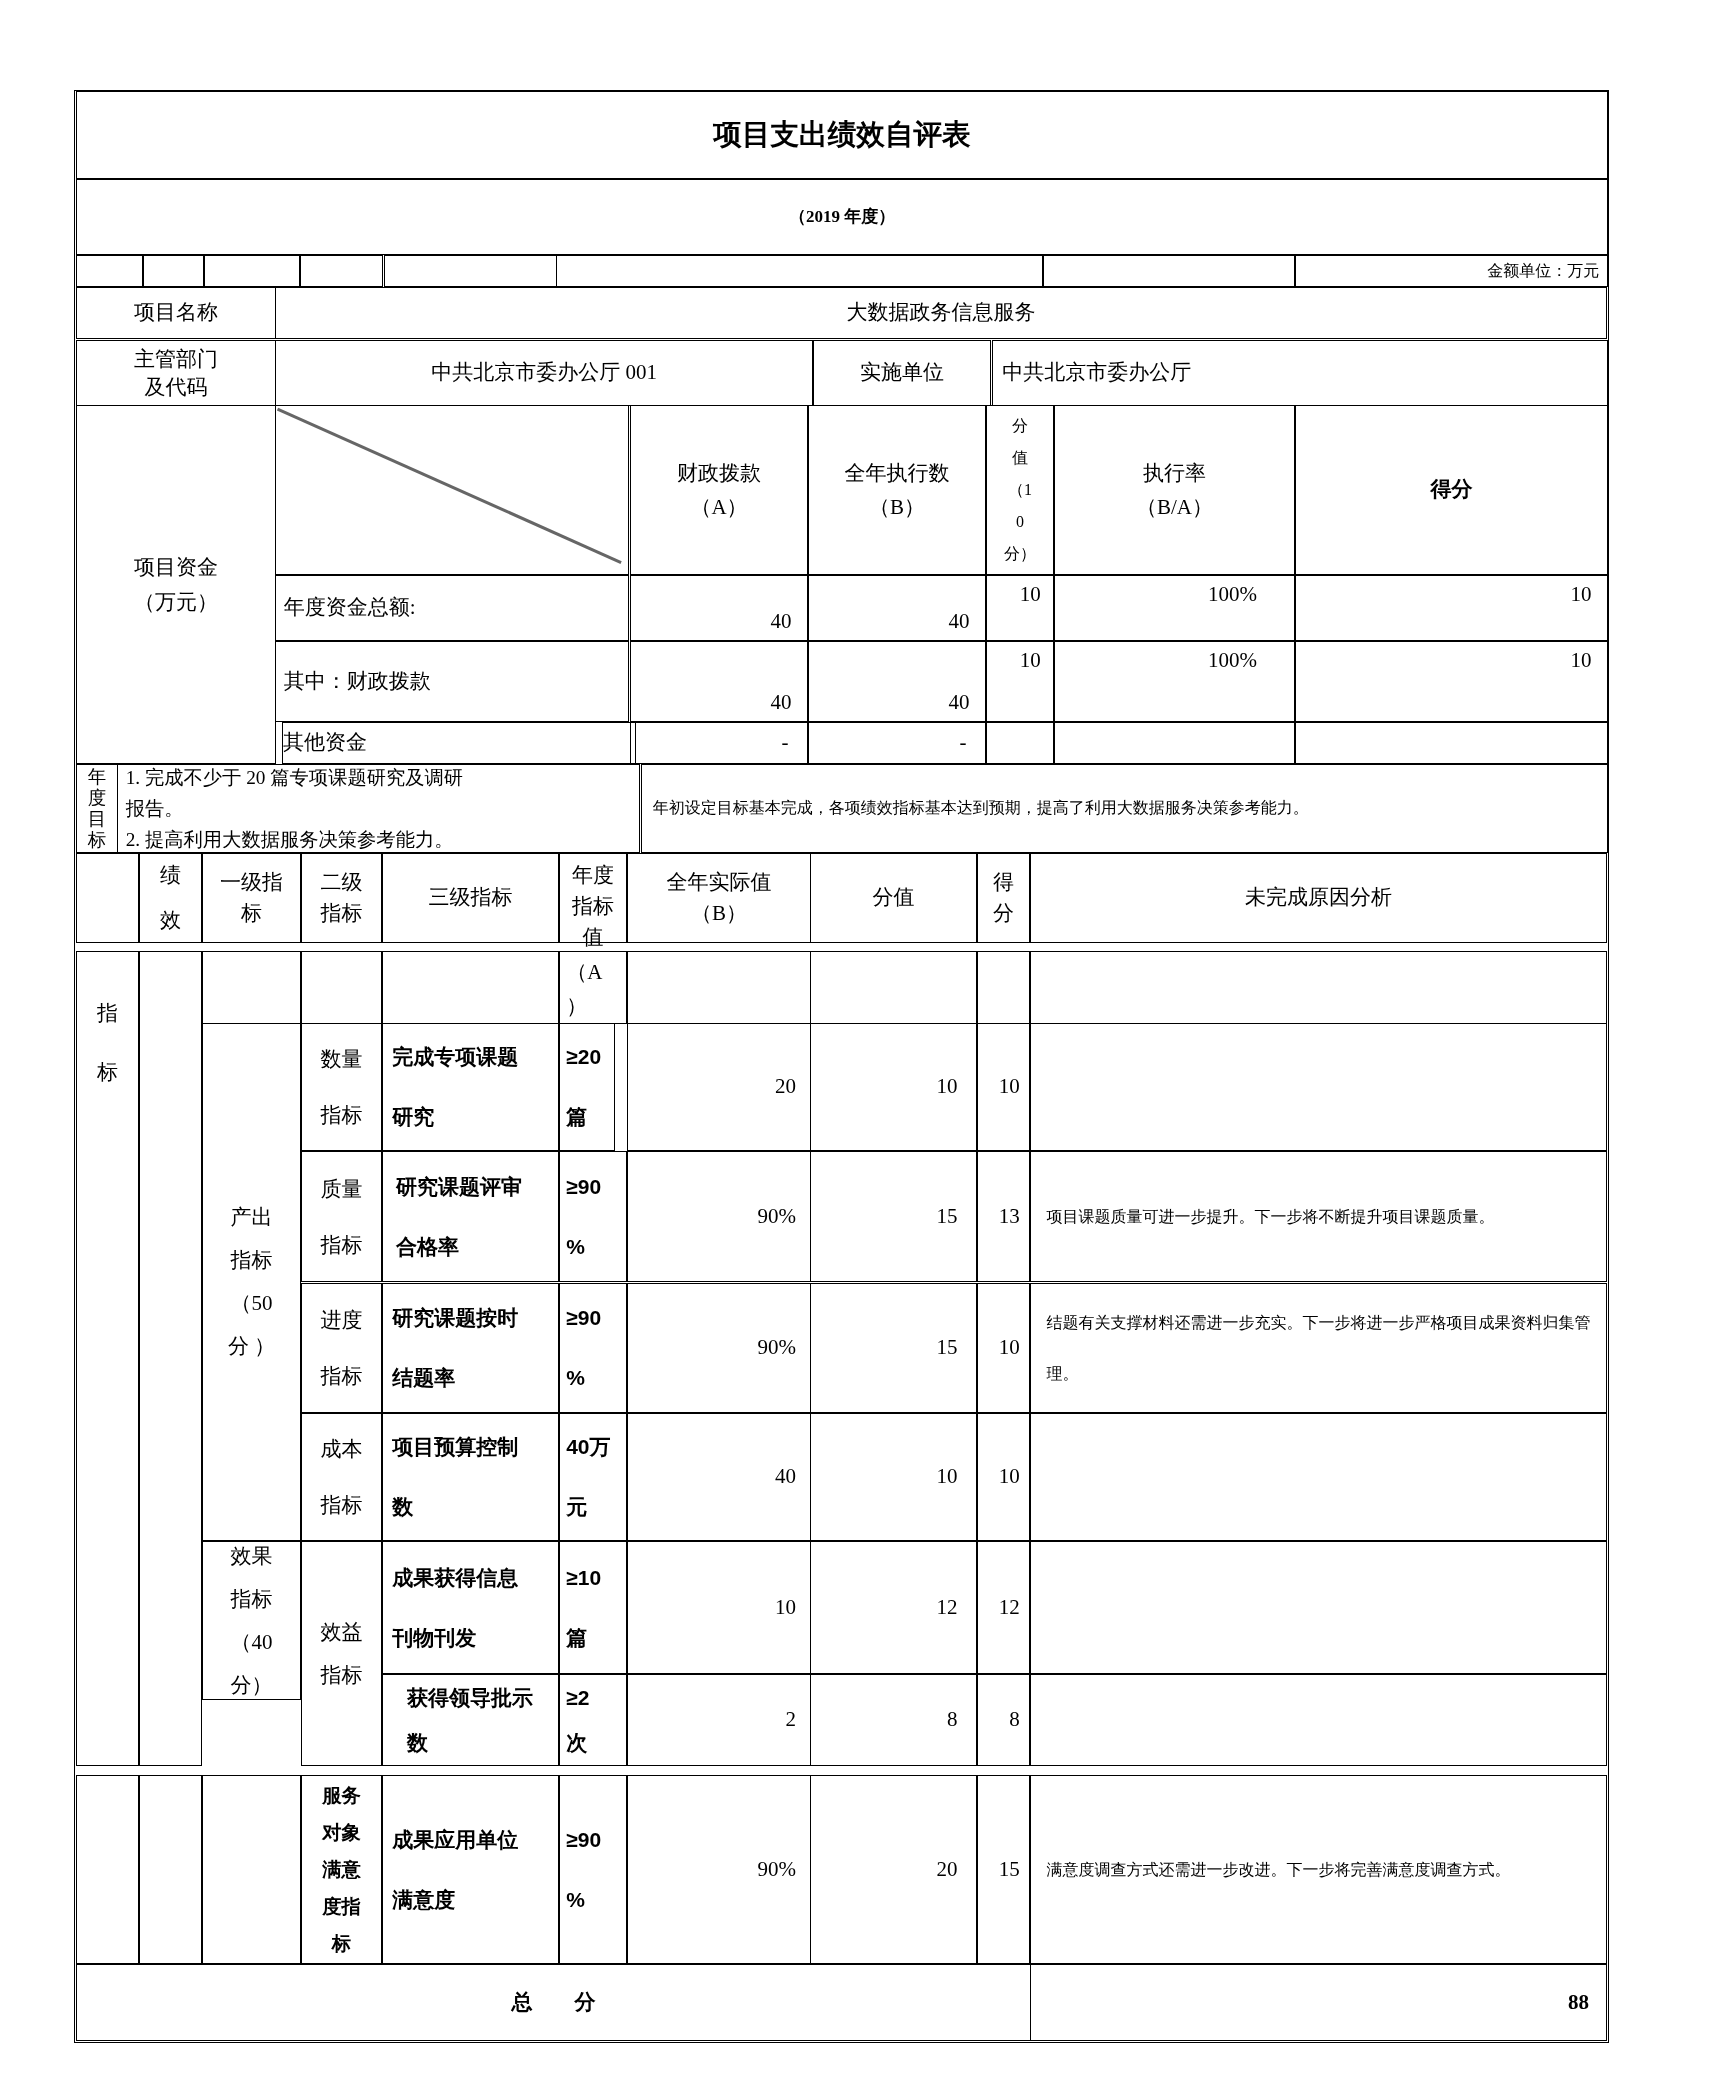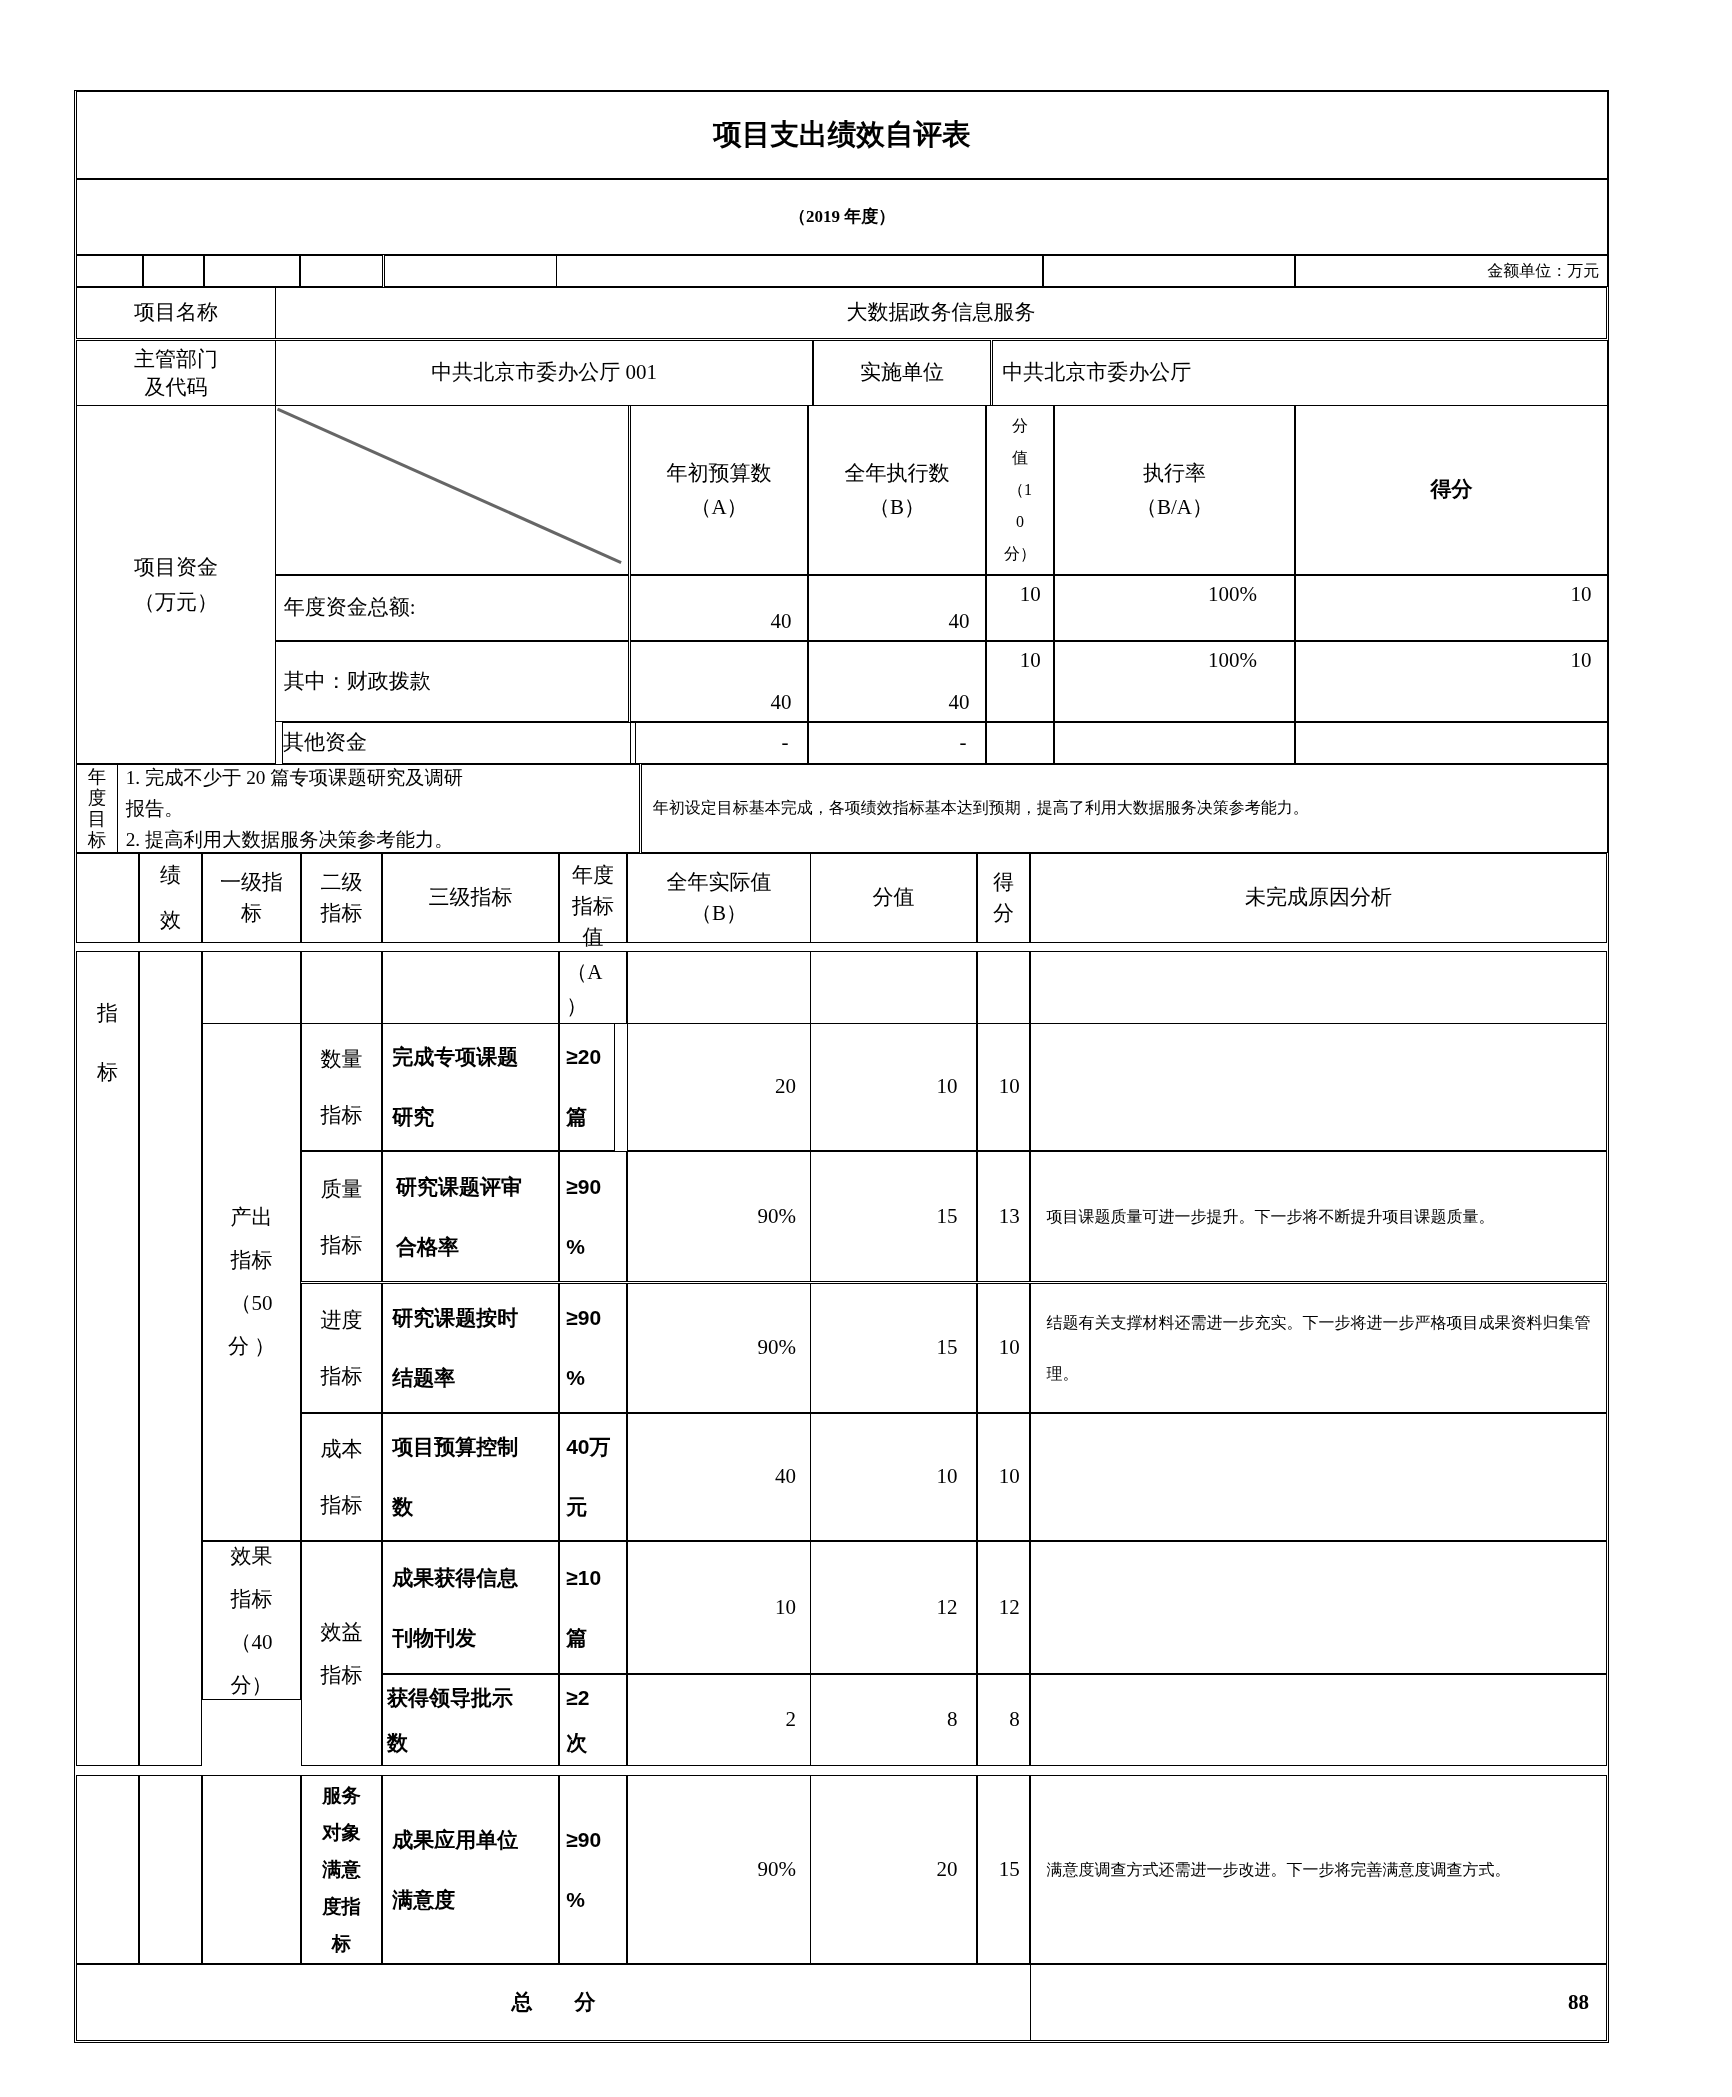--- a/index.html
+++ b/index.html
@@ -50,21 +50,21 @@
 <div class="cell al" style="left:992px;top:340px;width:616px;height:66px;padding-left:9.3px">中共北京市委办公厅</div>
 
 <div class="cell pre lh46" style="left:76px;top:405px;width:200px;height:359px">项目资金
 （万元）</div>
 
 <div class="cell" style="left:275px;top:405px;width:354px;height:170px">
   <svg width="100%" height="100%" viewBox="0 0 459 220" preserveAspectRatio="none">
     <line x1="2" y1="4" x2="450" y2="205" stroke="#666" stroke-width="4"></line>
   </svg>
 </div>
-<div class="cell pre lh44" style="left:630px;top:405px;width:178px;height:170px">年初预算数
+<div class="cell pre lh44" style="left:630px;top:405px;width:178px;height:170px">财政拨款
 （A）</div>
 <div class="cell pre lh44" style="left:808px;top:405px;width:178px;height:170px">全年执行数
 （B）</div>
 <div class="cell pre lh41 f26" style="left:986px;top:405px;width:68px;height:170px">分
 值
 （1
 0
 分）</div>
 <div class="cell pre lh44" style="left:1054px;top:405px;width:241px;height:170px">执行率
 （B/A）</div>
@@ -189,21 +189,21 @@
 
 <div class="cell al pre sans b lh78" style="left:382px;top:1541px;width:177px;height:133px;padding-left:9.3px">成果获得信息
 刊物刊发</div>
 <div class="cell al pre sans b lh78" style="left:559px;top:1541px;width:68px;height:133px;padding-left:6.2px">≥10
 篇</div>
 <div class="cell ar" style="left:627px;top:1541px;width:184px;height:133px;padding-right:14px">10</div>
 <div class="cell ar" style="left:810px;top:1541px;width:167px;height:133px;padding-right:18.5px">12</div>
 <div class="cell ar" style="left:977px;top:1541px;width:53px;height:133px;padding-right:9.3px">12</div>
 <div class="cell al sans f26 lh66" style="left:1030px;top:1541px;width:577px;height:133px;padding:0 15.4px"></div>
 
-<div class="cell al pre sans b lh58" style="left:382px;top:1674px;width:177px;height:92px;padding-left:4px">获得领导批示
+<div class="cell al pre sans b lh58" style="left:382px;top:1674px;width:177px;height:92px;padding-left:24px">获得领导批示
 数</div>
 <div class="cell al pre sans b lh58" style="left:559px;top:1674px;width:68px;height:92px;padding-left:6.2px">≥2
 次</div>
 <div class="cell ar" style="left:627px;top:1674px;width:184px;height:92px;padding-right:14px">2</div>
 <div class="cell ar" style="left:810px;top:1674px;width:167px;height:92px;padding-right:18.5px">8</div>
 <div class="cell ar" style="left:977px;top:1674px;width:53px;height:92px;padding-right:9.3px">8</div>
 <div class="cell al sans f26 lh66" style="left:1030px;top:1674px;width:577px;height:92px;padding:0 15.4px"></div>
 
 <div class="cell" style="left:76px;top:1775px;width:63px;height:189px"></div>
 <div class="cell" style="left:139px;top:1775px;width:63px;height:189px"></div>

